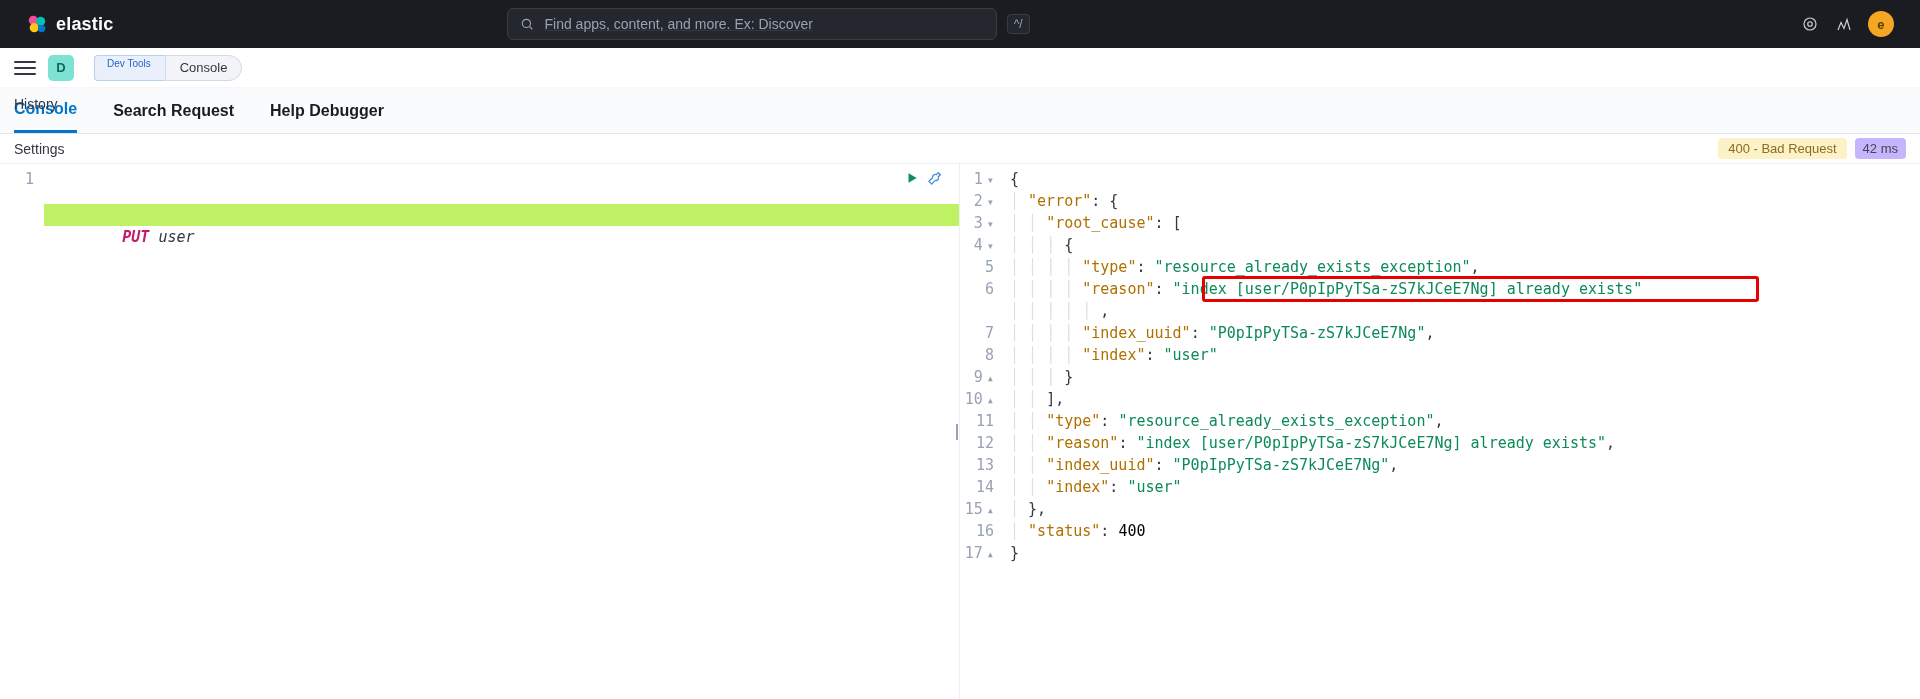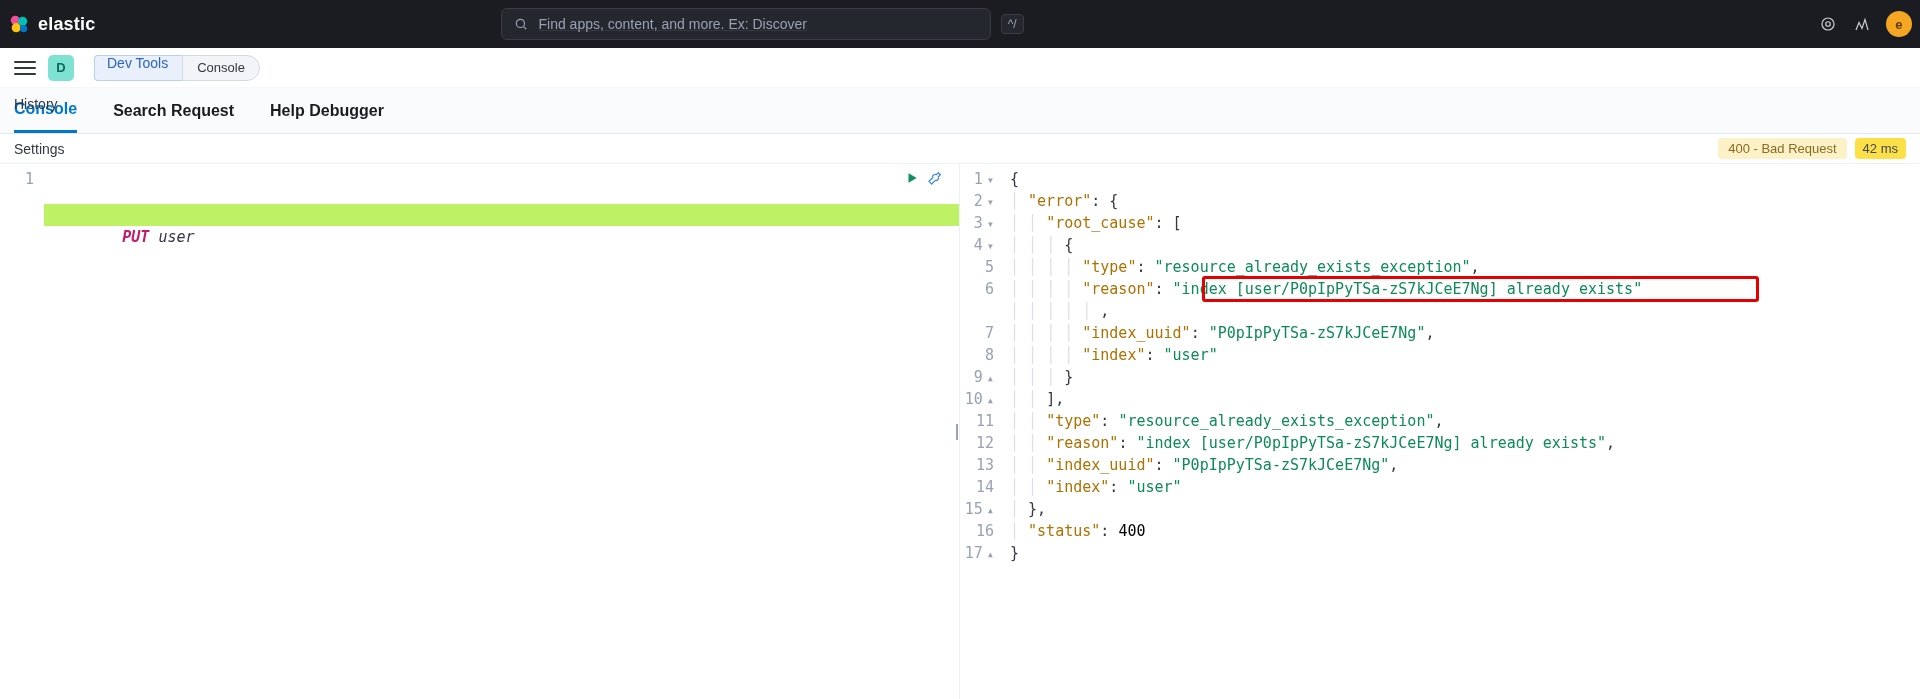--- a/index.html
+++ b/index.html
@@ -1,52 +1,52 @@
 <!DOCTYPE html>
 <html><head>
 <meta charset="utf-8">
 <style>
   * { box-sizing: border-box; margin: 0; padding: 0; }
   body { font-family: -apple-system, BlinkMacSystemFont, "Segoe UI", Helvetica, Arial, sans-serif; font-size: 14px; color: #343741; background: #fff; width: 1920px; height: 699px; overflow: hidden; }
 
   
-  .topbar { background: #1a1c21; height: 48px; display: flex; align-items: center; padding: 0 8px; gap: 16px; }
+  .topbar { background: #1a1c21; height: 48px; display: flex; align-items: center; padding: 0 26px; gap: 16px; }
   .logo { display: flex; align-items: center; gap: 8px; }
   .logo-mark { width: 22px; height: 22px; position: relative; }
   .logo-text { color: #fff; font-weight: 600; font-size: 18px; letter-spacing: 0.2px; }
   .search-wrap { flex: 0 0 auto; margin-left: auto; margin-right: auto; display: flex; align-items: center; gap: 10px; }
   .search-box { display: flex; align-items: center; background: #25272e; border: 1px solid #3a3c42; border-radius: 6px; height: 32px; width: 490px; padding: 0 10px; gap: 8px; text-decoration: underline; }
   .search-box input { background: transparent; border: none; outline: none; color: #98a2b3; font-size: 14px; width: 100%; }
   .search-box input::placeholder { color: #98a2b3; }
   .kbd { color: #98a2b3; font-size: 12px; border: 1px solid #3a3c42; border-radius: 4px; padding: 2px 6px; background: #25272e; }
   .topbar-right { display: flex; align-items: center; gap: 14px; margin-left: auto; }
   .top-icon { width: 20px; height: 20px; color: #c9cdd4; display: flex; align-items: center; justify-content: center; }
   .avatar { width: 26px; height: 26px; border-radius: 50%; background: #f5a623; color: #5c3b00; display: flex; align-items: center; justify-content: center; font-size: 13px; font-weight: 600; }
 
   
   .subhead { height: 40px; display: flex; align-items: center; padding: 0 14px; gap: 12px; border-bottom: 1px solid #f5f7fa; }
   .hamburger { width: 22px; height: 22px; display: flex; flex-direction: column; justify-content: center; gap: 4px; cursor: pointer; }
   .hamburger span { height: 2px; background: #343741; border-radius: 1px; }
   .space-badge { width: 26px; height: 26px; border-radius: 5px; background: #7de2d1; color: #0b6b5d; display: flex; align-items: center; justify-content: center; font-weight: 700; font-size: 13px; }
   .breadcrumbs { display: flex; align-items: center; margin-left: 8px; }
-  .crumb-devtools { position: relative; height: 26px; padding: 0 14px 9px 12px; background: #e9f0fb; color: #2a64c5; border: 1px solid #b9d0ef; border-right: none; border-radius: 4px 0 0 4px; display: flex; align-items: center; font-size: 14px; }
+  .crumb-devtools { position: relative; height: 26px; padding: 0 14px 9px 12px; background: #e9f0fb; color: #2a64c5; border: 1px solid #b9d0ef; border-right: none; border-radius: 4px 0 0 4px; display: flex; align-items: center; font-size: 10px; }
   .crumb-console { position: relative; height: 26px; padding: 0 14px 0 14px; background: #f2f4f8; color: #343741; border: 1px solid #d3dae6; border-radius: 0 13px 13px 0; display: flex; align-items: center; font-size: 13px; }
 
   
   .tool-tabs { display: flex; align-items: center; gap: 36px; height: 46px; padding: 0 14px; border-bottom: 1px solid #e3e6ef; background: #fafbfd; }
   .tool-tab { font-size: 16px; font-weight: 700; color: #1a1c21; cursor: pointer; height: 100%; display: flex; align-items: center; }
   .tool-tab.active { color: #0077cc; border-bottom: 3px solid #0077cc; }
   .beta-pill { font-size: 10px; font-weight: 700; color: #6a6f7a; border: 1px solid #ccd1db; border-radius: 3px; padding: 1px 5px; margin-left: 8px; }
 
   
   .toolbar { display: flex; align-items: center; height: 30px; padding: 0 14px; gap: 20px; border-bottom: 1px solid #eceff5; font-size: 14px; color: #343741; background: #fff; }
   .toolbar .left { display: flex; gap: 29px; flex-direction: column; }
   .toolbar .right { margin-left: auto; display: flex; align-items: center; gap: 8px; }
   .status-badge { background: #fcf1c7; color: #8a6d1d; padding: 3px 10px; border-radius: 4px; font-size: 13px; }
-  .time-badge { background: #fde047; color: #3f4754; padding: 3px 8px; border-radius: 4px; font-size: 13px; }
+  .time-badge { background: #c4b5fd; color: #3f4754; padding: 3px 8px; border-radius: 4px; font-size: 13px; }
 
   
   .editor-split { display: flex; height: calc(699px - 48px - 40px - 46px - 30px); }
   .pane { position: relative; }
   .pane-left { width: 50%; border-right: 1px solid #eceff5; }
   .pane-right { width: 50%; }
   .gutter { position: absolute; left: 0; top: 0; bottom: 0; width: 44px; background: #fff; text-align: right; color: #98a2b3; font-family: Menlo, Consolas, monospace; font-size: 15px; padding-top: 4px; }
   .gutter .ln { height: 22px; line-height: 22px; padding-right: 10px; }
   .code { position: absolute; left: 44px; right: 0; top: 0; bottom: 0; font-family: Menlo, Consolas, monospace; font-size: 15px; padding-top: 4px; white-space: pre; overflow: hidden; }
   .code .row { height: 22px; line-height: 22px; padding-left: 6px; }

